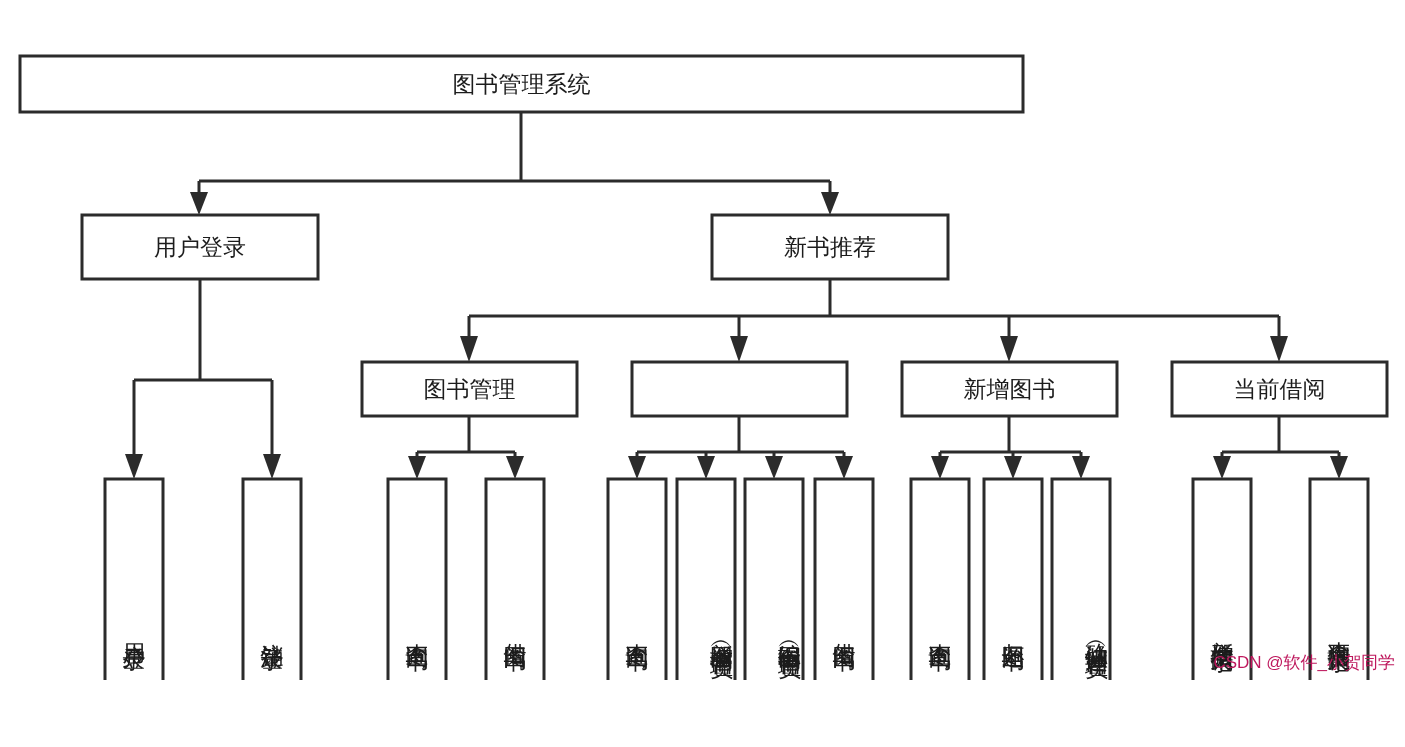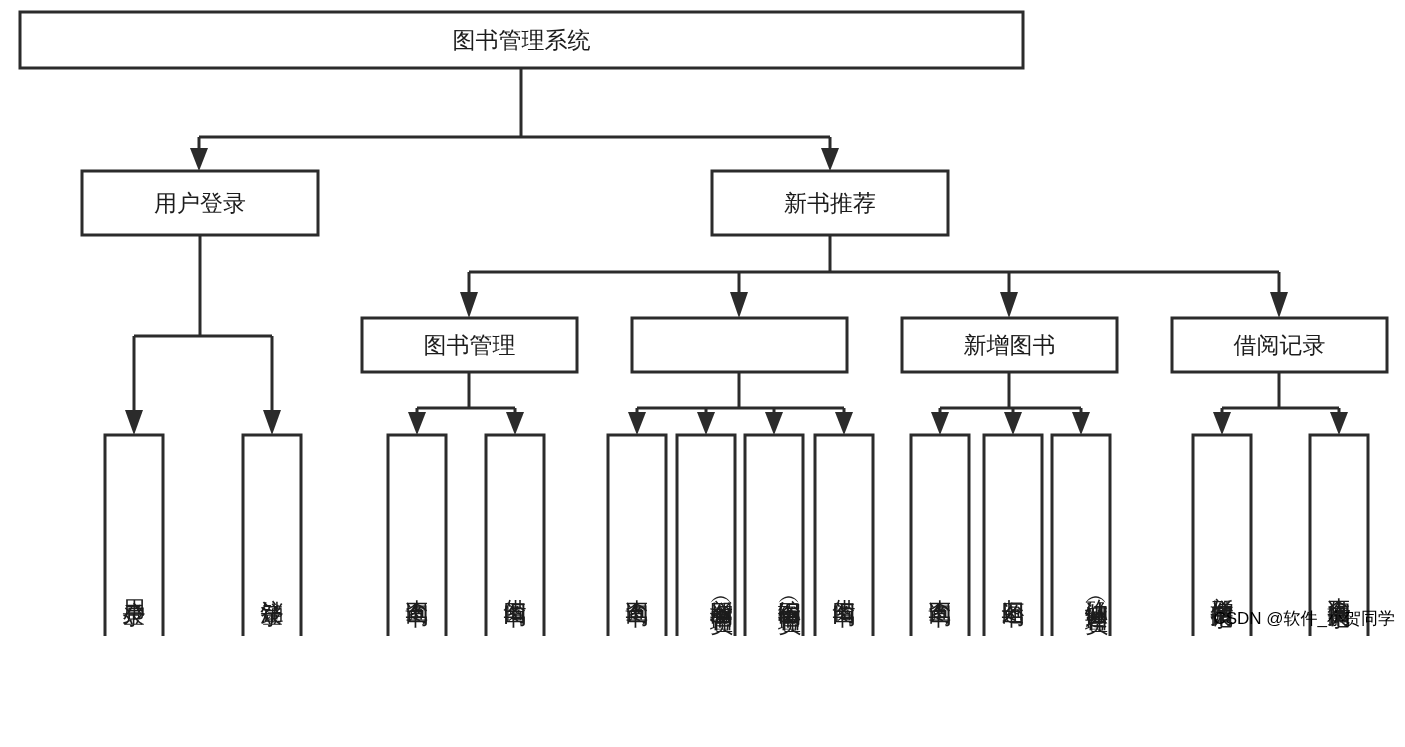--- a/index.html
+++ b/index.html
@@ -7,20 +7,21 @@
     padding: 0;
     background: #ffffff;
     font-family: "Liberation Sans", sans-serif;
   }
   #diagram-root {
     position: relative;
     width: 1405px;
     height: 636px;
     background: #ffffff;
     overflow: hidden;
+    margin-top: 44px;
   }
   svg#flow-svg {
     position: absolute;
     left: 0;
     top: 0;
     width: 1405px;
     height: 747px;
   }
   .node-box {
     fill: #ffffff;
@@ -62,21 +63,21 @@
     color: #1c1c1c;
     white-space: nowrap;
     pointer-events: none;
   }
   #watermark {
     position: absolute;
     right: 10px;
     bottom: 6px;
     font-family: "Liberation Sans", sans-serif;
     font-size: 17px;
-    color: #000000;
+    color: #be185d;
     white-space: nowrap;
     pointer-events: none;
   }
 </style>
 </head>
 <body>
 
 <div id="diagram-root">
 
   <svg id="flow-svg" viewBox="0 0 1405 747">
@@ -186,21 +187,21 @@
 
   <div class="horizontal-label" style="left:82px; top:171px; width:236px; height:64px;">用户登录</div>
 
   <div class="horizontal-label" style="left:712px; top:171px; width:236px; height:64px;">新书推荐</div>
 
   <div class="horizontal-label" style="left:362px; top:318px; width:215px; height:54px;">图书管理</div>
 
 
   <div class="horizontal-label" style="left:902px; top:318px; width:215px; height:54px;">新增图书</div>
 
-  <div class="horizontal-label" style="left:1172px; top:318px; width:215px; height:54px;">借阅记录</div>
+  <div class="horizontal-label" style="left:1172px; top:318px; width:215px; height:54px;">当前借阅</div>
 
   <div class="vertical-label" style="left:105px; top:435px; width:58px; height:299px;">用户登录</div>
 
   <div class="vertical-label" style="left:243px; top:435px; width:58px; height:299px;">注销登录</div>
 
   <div class="vertical-label" style="left:388px; top:435px; width:58px; height:299px;">查询图书</div>
 
   <div class="vertical-label" style="left:486px; top:435px; width:58px; height:299px;">借阅图书</div>
 
   <div class="vertical-label" style="left:608px; top:435px; width:58px; height:299px;">查询图书</div>

